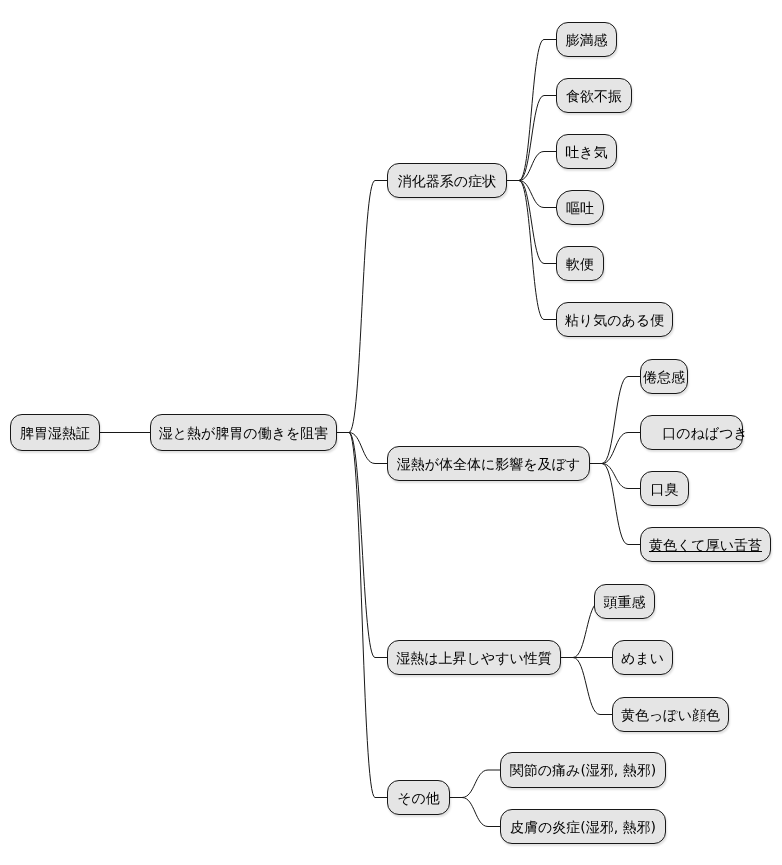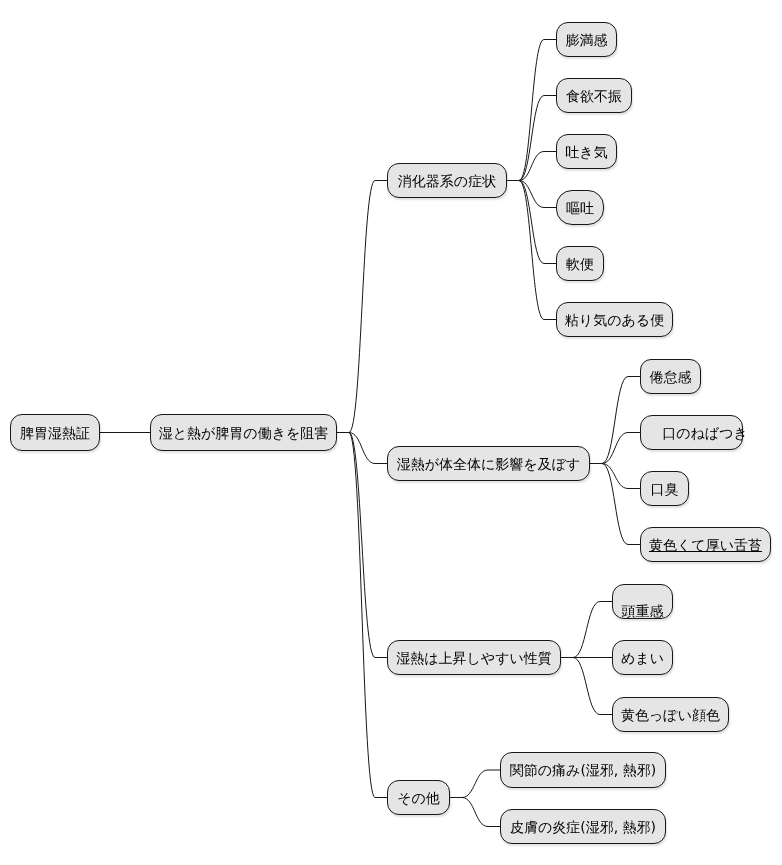--- a/index.html
+++ b/index.html
@@ -104,36 +104,36 @@
       </div>
       <div class="node" style="left: 556px; top: 246px; width: 48px; height: 35px;">
         <span class="node-label">軟便</span>
       </div>
       <div class="node" style="left: 556px; top: 302px; width: 117px; height: 35px;">
         <span class="node-label">粘り気のある便</span>
       </div>
       <div class="node" style="left: 387px; top: 446px; width: 203px; height: 35px;">
         <span class="node-label">湿熱が体全体に影響を及ぼす</span>
       </div>
-      <div class="node" style="left: 640px; top: 359px; width: 61px; height: 35px; border-radius: 11px;">
+      <div class="node" style="left: 640px; top: 359px; width: 48px; height: 35px;">
         <span class="node-label">倦怠感</span>
       </div>
       <div class="node" style="left: 640px; top: 415px; width: 103px; height: 35px; padding-left: 27px;">
         <span class="node-label">口のねばつき</span>
       </div>
       <div class="node" style="left: 640px; top: 471px; width: 49px; height: 35px;">
         <span class="node-label">口臭</span>
       </div>
       <div class="node" style="left: 640px; top: 527px; width: 131px; height: 35px; text-decoration: underline;">
         <span class="node-label">黄色くて厚い舌苔</span>
       </div>
       <div class="node" style="left: 387px; top: 640px; width: 174px; height: 35px;">
         <span class="node-label">湿熱は上昇しやすい性質</span>
       </div>
-      <div class="node" style="left: 612px; top: 584px; width: 61px; height: 35px; align-items: flex-end;">
+      <div class="node" style="left: 594px; top: 584px; width: 61px; height: 35px;">
         <span class="node-label">頭重感</span>
       </div>
       <div class="node" style="left: 612px; top: 640px; width: 61px; height: 35px;">
         <span class="node-label">めまい</span>
       </div>
       <div class="node" style="left: 612px; top: 697px; width: 117px; height: 35px; align-items: center;">
         <span class="node-label">黄色っぽい顔色</span>
       </div>
       <div class="node" style="left: 387px; top: 780px; width: 63px; height: 35px;">
         <span class="node-label">その他</span>

